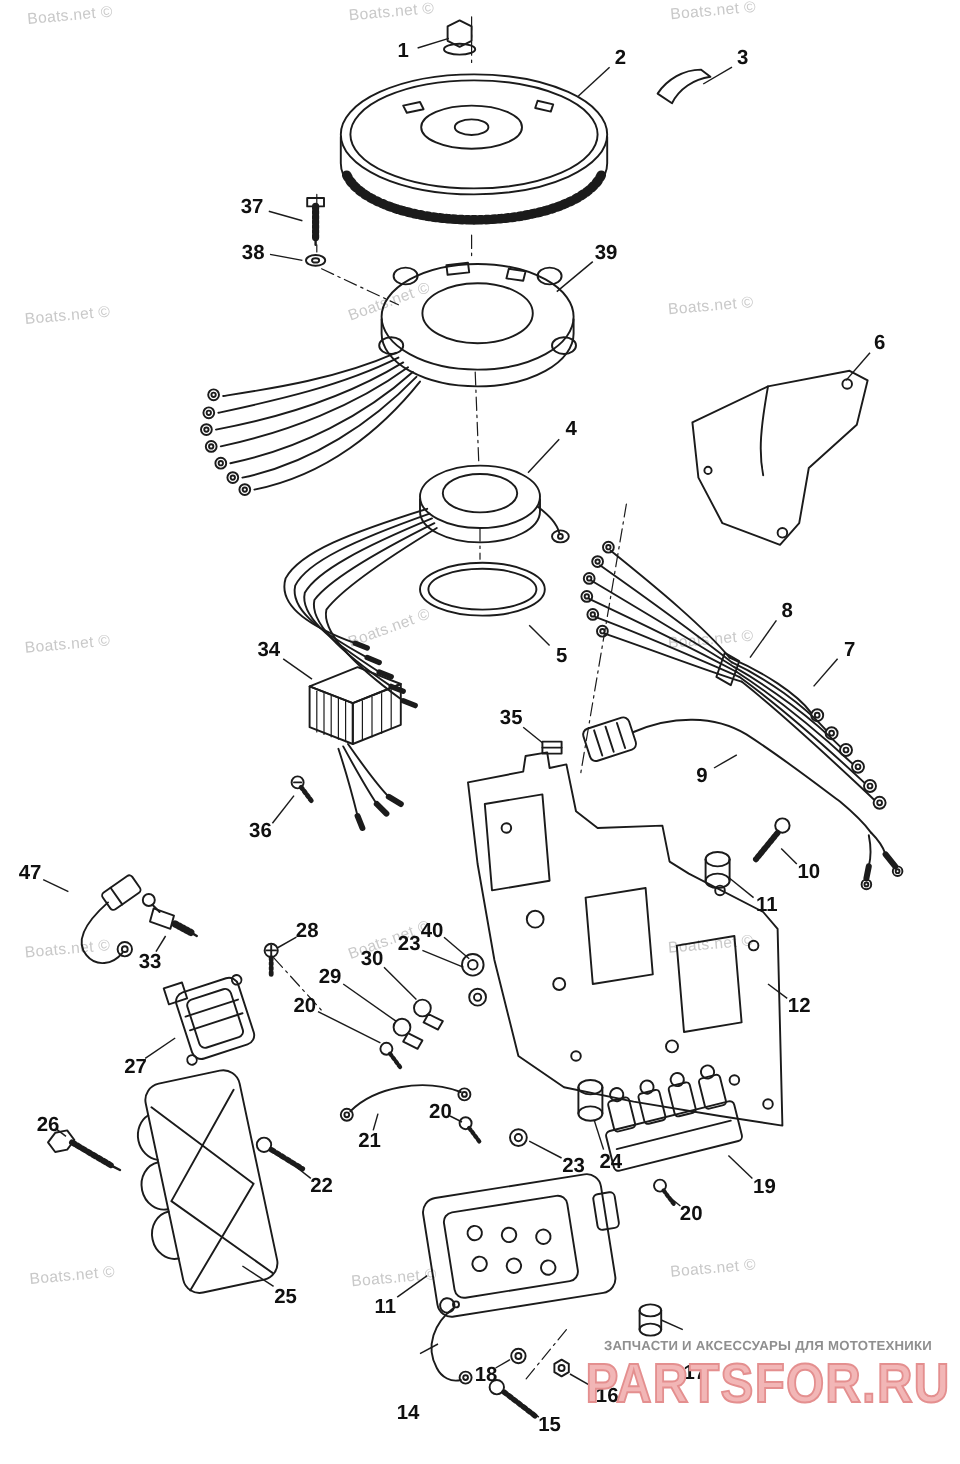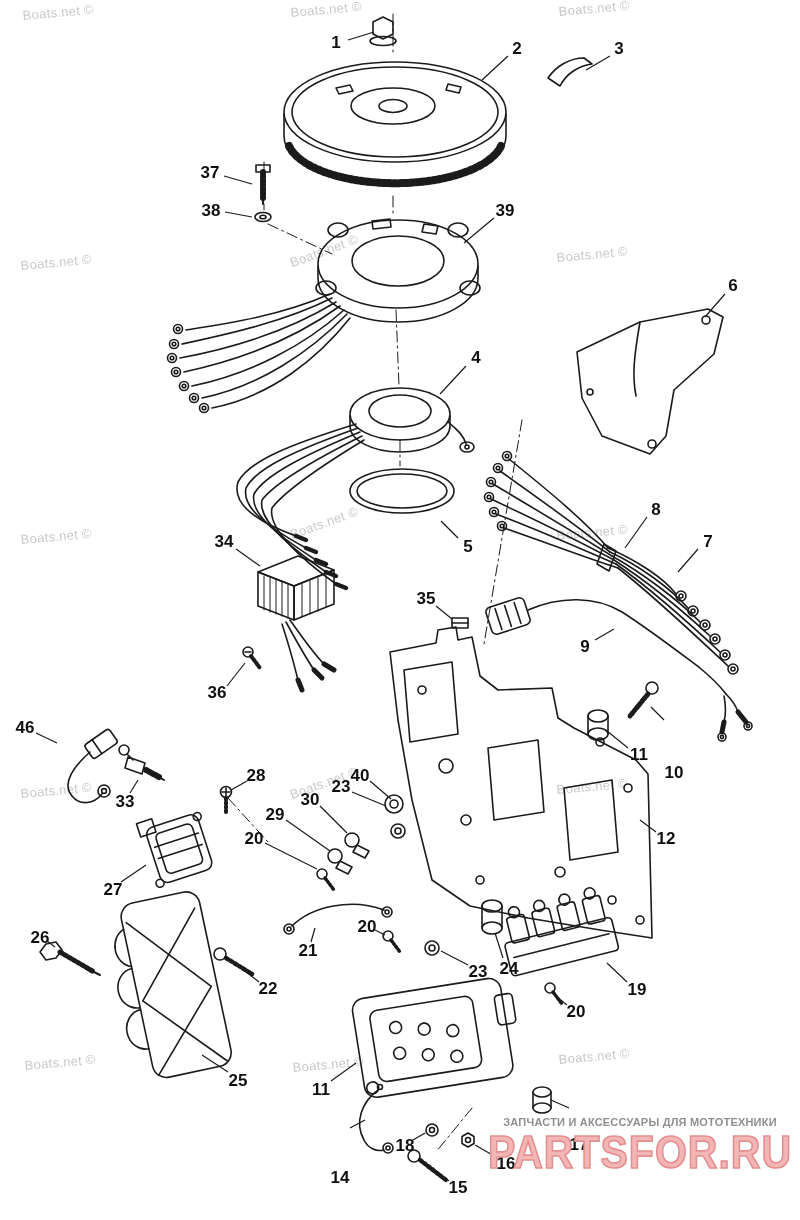--- a/index.html
+++ b/index.html
@@ -491,24 +491,24 @@
       <div class="callout" style="left: 505px; top: 210px;">39</div>
       <div class="callout" style="left: 733px; top: 285px;">6</div>
       <div class="callout" style="left: 476px; top: 357px;">4</div>
       <div class="callout" style="left: 468px; top: 546px;">5</div>
       <div class="callout" style="left: 224px; top: 541px;">34</div>
       <div class="callout" style="left: 656px; top: 509px;">8</div>
       <div class="callout" style="left: 708px; top: 541px;">7</div>
       <div class="callout" style="left: 426px; top: 598px;">35</div>
       <div class="callout" style="left: 585px; top: 646px;">9</div>
       <div class="callout" style="left: 217px; top: 692px;">36</div>
-      <div class="callout" style="left: 674px; top: 726px; margin-top: 46px;">10</div>
+      <div class="callout" style="left: 674px; top: 726px;">10</div>
       <div class="callout" style="left: 639px; top: 754px;">11</div>
       <div class="callout" style="left: 666px; top: 838px;">12</div>
-      <div class="callout" style="left: 25px; top: 727px;">46</div>
+      <div class="callout" style="left: 25px; top: 727px;">47</div>
       <div class="callout" style="left: 125px; top: 801px;">33</div>
       <div class="callout" style="left: 256px; top: 775px;">28</div>
       <div class="callout" style="left: 341px; top: 786px;">23</div>
       <div class="callout" style="left: 360px; top: 775px;">40</div>
       <div class="callout" style="left: 310px; top: 799px;">30</div>
       <div class="callout" style="left: 275px; top: 814px;">29</div>
       <div class="callout" style="left: 254px; top: 838px;">20</div>
       <div class="callout" style="left: 113px; top: 889px;">27</div>
       <div class="callout" style="left: 308px; top: 950px;">21</div>
       <div class="callout" style="left: 367px; top: 926px;">20</div>

